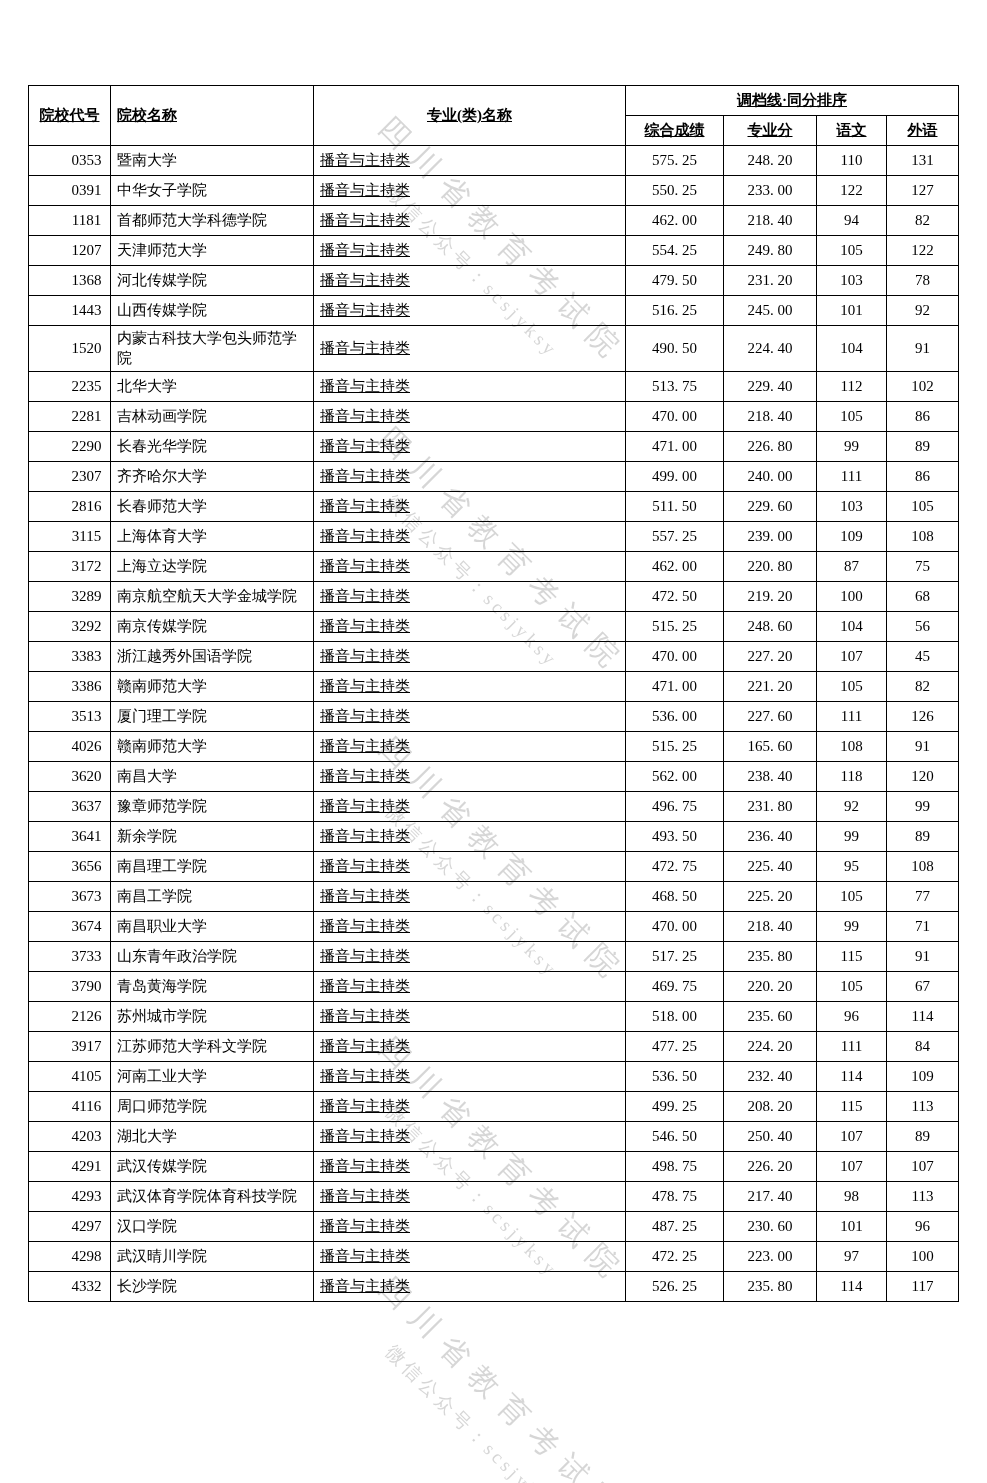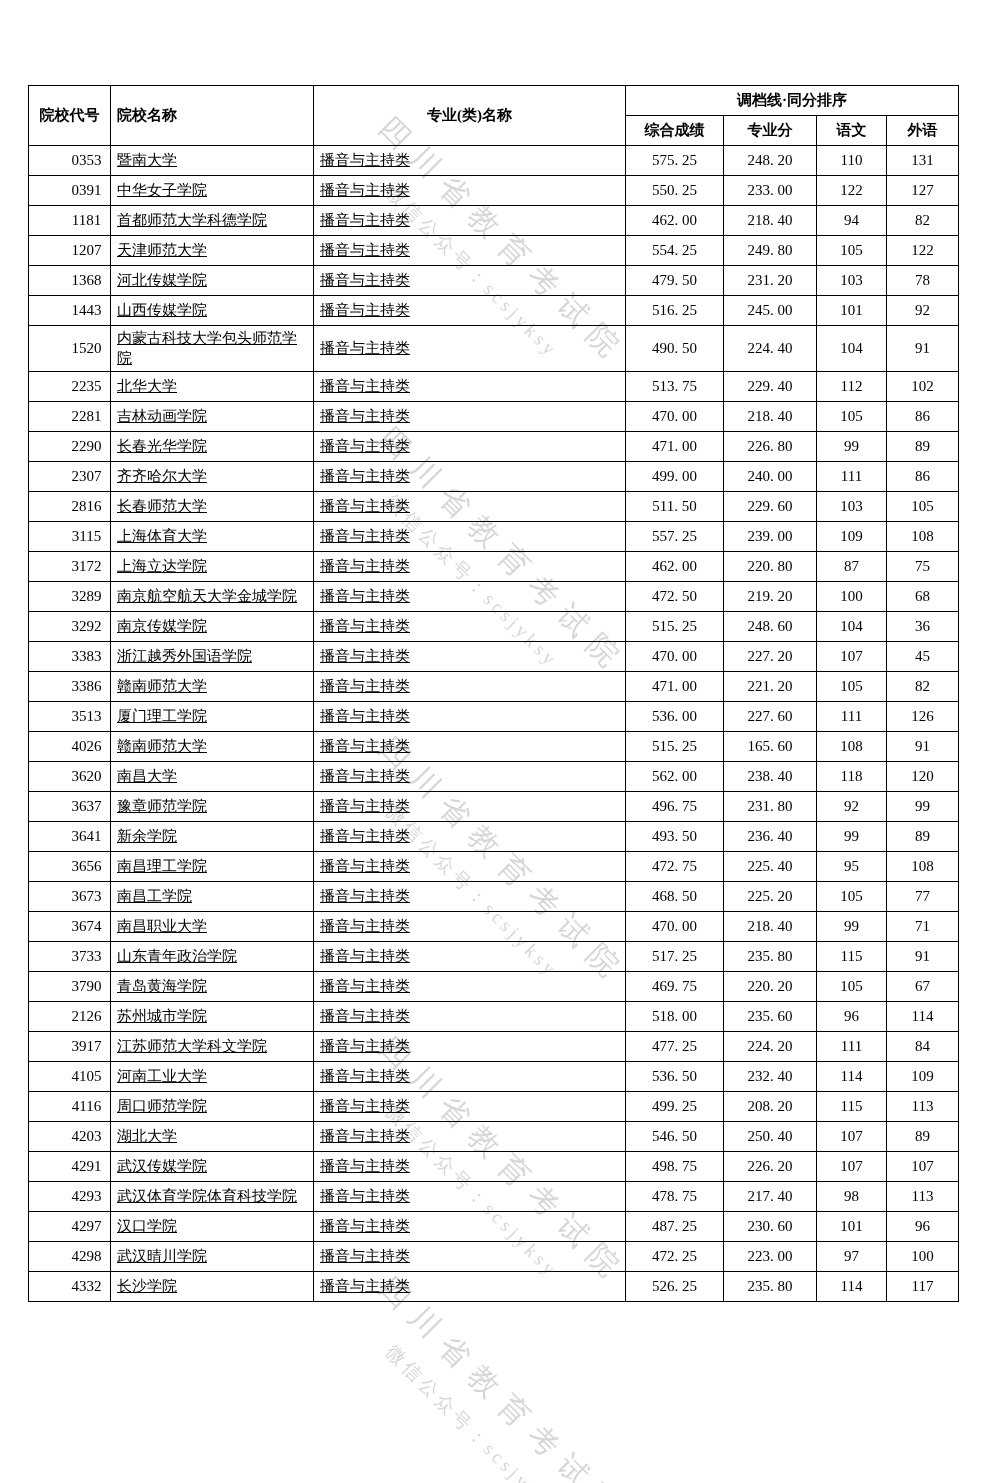--- a/index.html
+++ b/index.html
@@ -35,31 +35,31 @@
     font-size:15px;
   }
   .scores th, .scores td {
     border:1px solid #000;
     padding:2px 6px;
     height:30px;
     line-height:1.35;
     background:transparent;
     word-break:break-all;
   }
-  .scores th { font-weight:bold; text-align:center; }
+  .scores th { font-weight:bold; text-align:center;text-decoration:underline; }
   .scores th.h-name { text-align:left; }
   col.c0 { width:82px; }
   col.c1 { width:203px; }
   col.c2 { width:312px; }
   col.c3 { width:98px; }
   col.c4 { width:93px; }
   col.c5 { width:70px; }
   col.c6 { width:72px; }
   .scores td.t-code { text-align:center;padding-left:40px; }
-  .scores td.t-name { text-align:left;text-decoration:underline; }
+  .scores td.t-name { text-align:left; }
   .scores td.t-major { text-align:left;text-decoration:underline; }
   .scores td.t-num { text-align:center; }
 </style>
 </head>
 <body>
 
 <div class="page">
 
   <div class="watermark-layer">
     <div class="wm">
@@ -244,21 +244,21 @@
           <td class="t-num">100</td>
           <td class="t-num">68</td>
         </tr>
         <tr>
           <td class="t-code">3292</td>
           <td class="t-name">南京传媒学院</td>
           <td class="t-major">播音与主持类</td>
           <td class="t-num">515. 25</td>
           <td class="t-num">248. 60</td>
           <td class="t-num">104</td>
-          <td class="t-num">36</td>
+          <td class="t-num">56</td>
         </tr>
         <tr>
           <td class="t-code">3383</td>
           <td class="t-name">浙江越秀外国语学院</td>
           <td class="t-major">播音与主持类</td>
           <td class="t-num">470. 00</td>
           <td class="t-num">227. 20</td>
           <td class="t-num">107</td>
           <td class="t-num">45</td>
         </tr>

